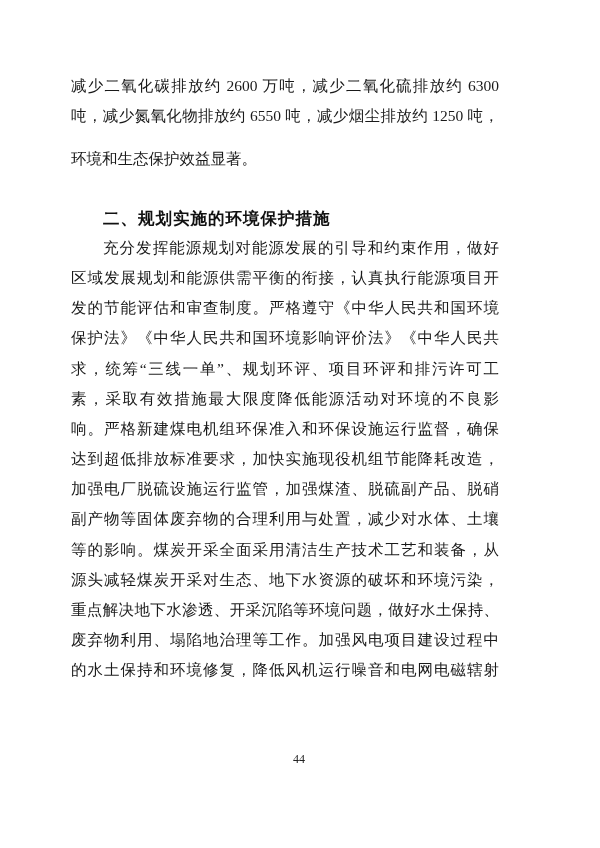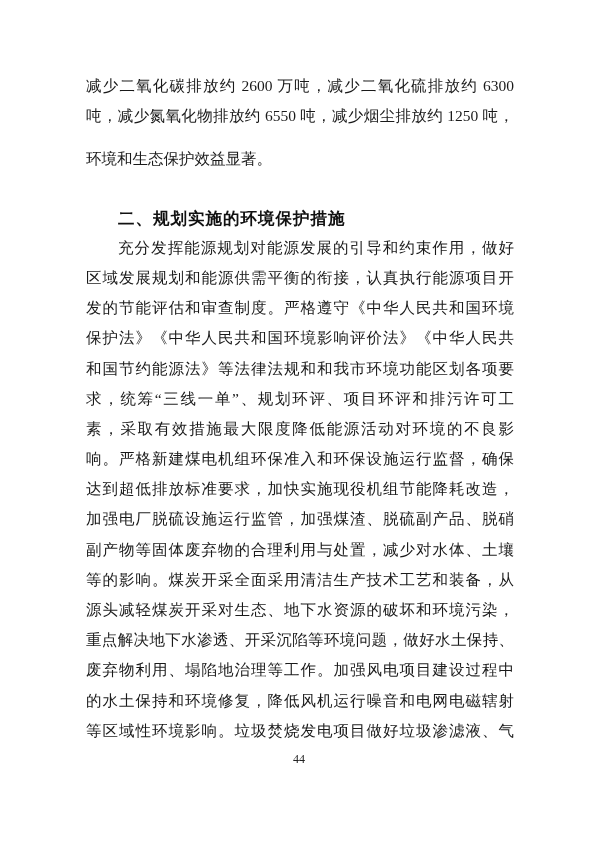--- a/index.html
+++ b/index.html
@@ -9,21 +9,21 @@
     font-family: "Liberation Serif", "DejaVu Serif", serif;
   }
   .page {
     position: relative;
     width: 600px; height: 848px;
     background: #ffffff;
     overflow: hidden;
   }
   .doc-text {
     position: absolute;
-    left: 86px;
+    left: 71px;
     top: 71px;
     width: 428px;
     color: #1a1a1a;
   }
   .ln {
     font-size: 15.5px;
     line-height: 30.2px;
     height: 30.2px;
     text-align: justify;
     text-align-last: justify;
@@ -64,28 +64,26 @@
 <div class="page">
   <div class="doc-text">
     <div class="ln">减少二氧化碳排放约 2600 万吨，减少二氧化硫排放约 6300</div>
     <div class="ln">吨，减少氮氧化物排放约 6550 吨，减少烟尘排放约 1250 吨，</div>
     <div class="ln end">环境和生态保护效益显著。</div>
     <div class="ln heading indent">二、规划实施的环境保护措施</div>
     <div class="ln indent">充分发挥能源规划对能源发展的引导和约束作用，做好</div>
     <div class="ln">区域发展规划和能源供需平衡的衔接，认真执行能源项目开</div>
     <div class="ln">发的节能评估和审查制度。严格遵守《中华人民共和国环境</div>
     <div class="ln">保护法》《中华人民共和国环境影响评价法》《中华人民共</div>
-    <div class="ln">和国节约能源法》等法律法规和和我市环境功能区划各项要</div>
     <div class="ln">求，统筹“三线一单”、规划环评、项目环评和排污许可工</div>
     <div class="ln">素，采取有效措施最大限度降低能源活动对环境的不良影</div>
     <div class="ln">响。严格新建煤电机组环保准入和环保设施运行监督，确保</div>
     <div class="ln">达到超低排放标准要求，加快实施现役机组节能降耗改造，</div>
     <div class="ln">加强电厂脱硫设施运行监管，加强煤渣、脱硫副产品、脱硝</div>
     <div class="ln">副产物等固体废弃物的合理利用与处置，减少对水体、土壤</div>
     <div class="ln">等的影响。煤炭开采全面采用清洁生产技术工艺和装备，从</div>
     <div class="ln">源头减轻煤炭开采对生态、地下水资源的破坏和环境污染，</div>
     <div class="ln">重点解决地下水渗透、开采沉陷等环境问题，做好水土保持、</div>
     <div class="ln">废弃物利用、塌陷地治理等工作。加强风电项目建设过程中</div>
     <div class="ln">的水土保持和环境修复，降低风机运行噪音和电网电磁辖射</div>
-    <div class="ln">等区域性环境影响。垃圾焚烧发电项目做好垃圾渗滤液、气</div>
   </div>
   <div class="page-number">44</div>
 </div>
 
 </body></html>

